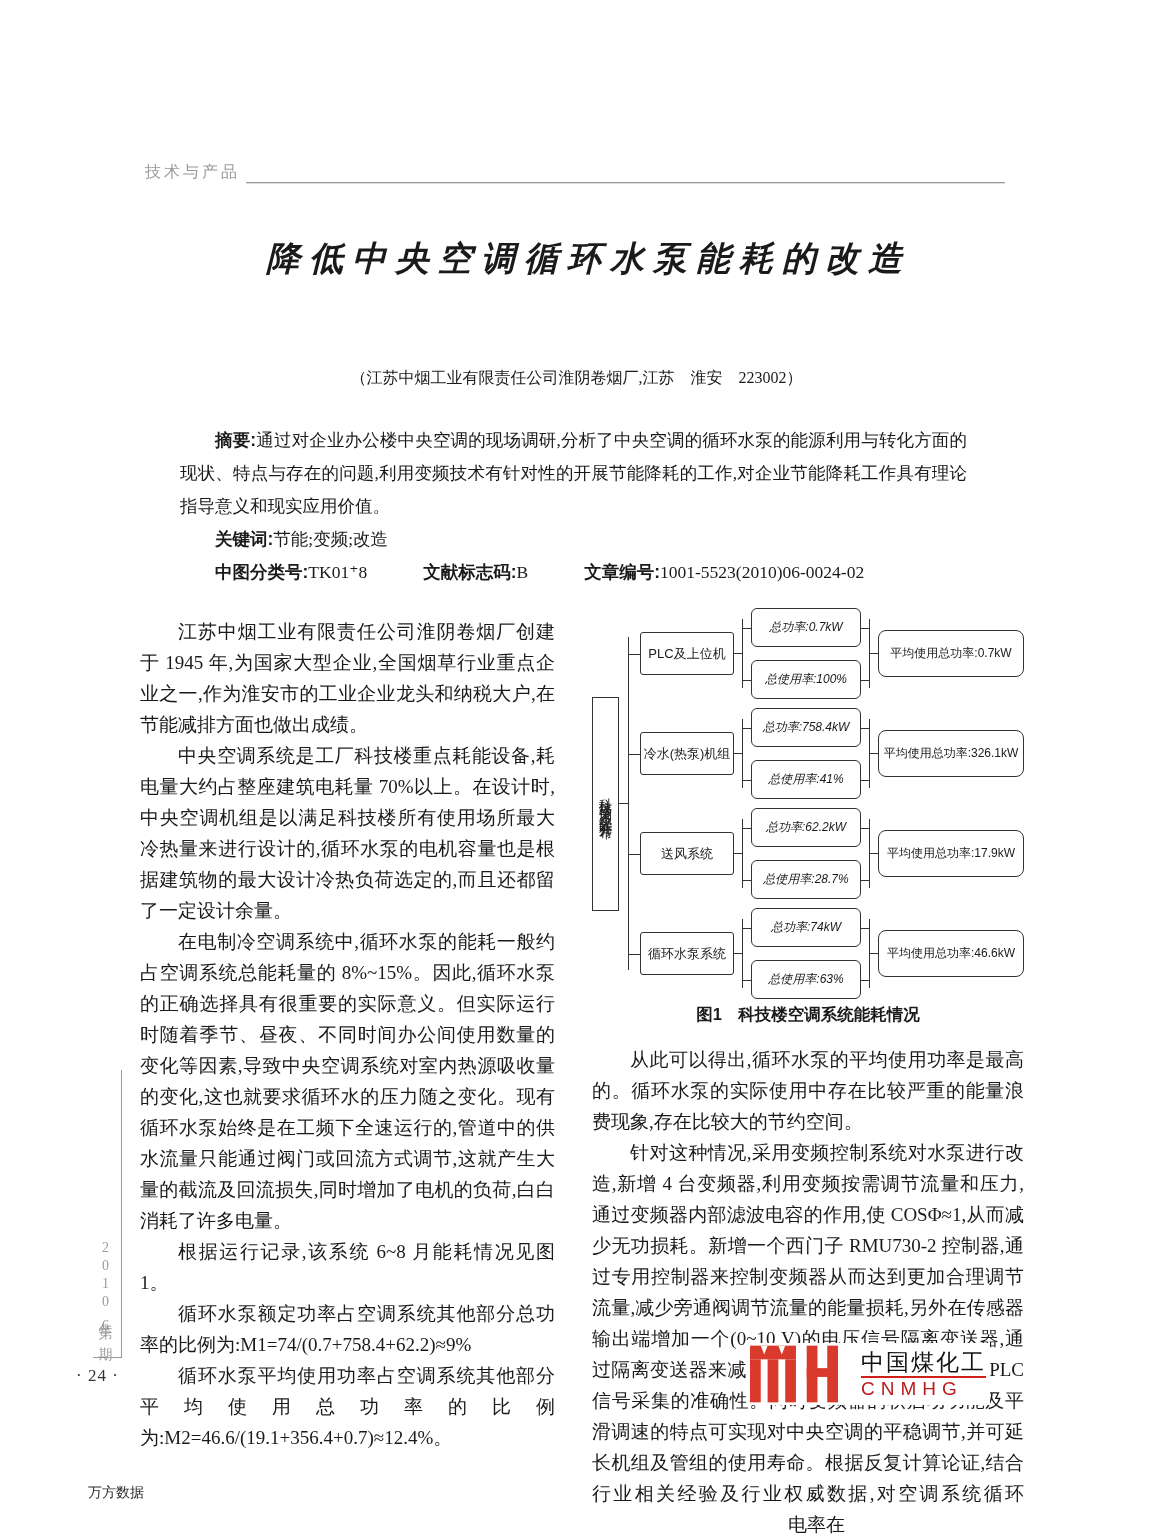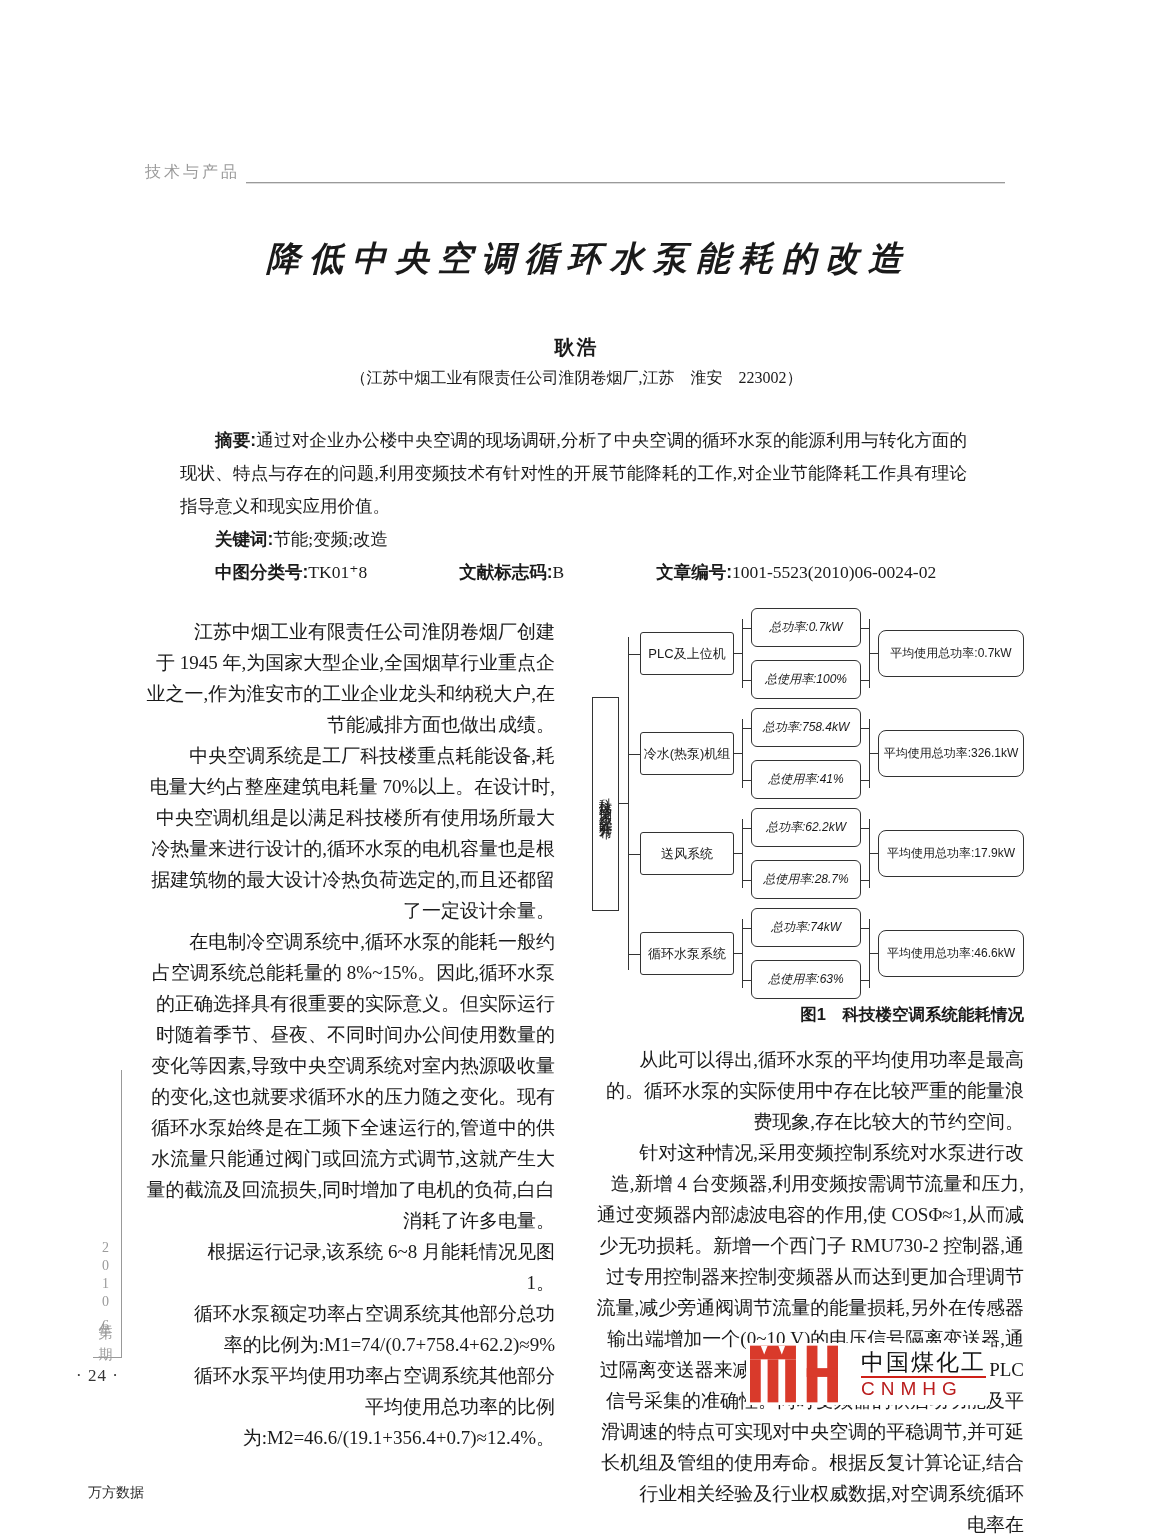--- a/index.html
+++ b/index.html
@@ -14,25 +14,25 @@
   
   .title{position:absolute;left:12px;top:236px;width:1153px;text-align:center;
     font-size:34px;font-weight:900;letter-spacing:9px;font-style:italic;}
   .author{position:absolute;left:0;top:334px;width:1153px;text-align:center;font-size:20px;font-weight:bold;letter-spacing:2px;}
   .affil{position:absolute;left:0;top:368px;width:1153px;text-align:center;font-size:16px;}
   
   .meta{position:absolute;left:180px;top:424px;width:787px;font-size:17.5px;line-height:33px;}
   .meta p{margin:0;}
   .abstract{text-indent:2em;text-align:justify;}
   .kw-line{text-indent:2em;}
-  .class-line{display:flex;gap:92px;padding-left:35px;align-items:center;}
+  .class-line{display:flex;gap:56px;padding-left:35px;align-items:center;}
   .blabel{font-weight:bold;font-family:"Liberation Sans","DejaVu Sans",sans-serif;}
   
   .col{position:absolute;font-size:19px;line-height:31px;text-align:justify;}
-  .col p{margin:0;text-indent:2em;text-align:right;}
+  .col p{margin:0;text-indent:2em;}
   .col-left{left:140px;top:616px;width:415px;}
   .col-right{left:592px;top:608px;width:432px;}
   
   .figure{margin-bottom:14px;}
   .fig-diagram{display:flex;align-items:center;font-family:"Liberation Sans","DejaVu Sans",sans-serif;}
   .fig-root{writing-mode:vertical-rl;text-orientation:upright;border:1px solid #333;
     font-size:13px;line-height:15px;letter-spacing:3px;padding:8px 5px;height:196px;text-indent:0;text-align:center;}
   .root-stub{width:10px;height:1px;background:#333;}
   .branches{flex:1;display:flex;flex-direction:column;gap:9px;position:relative;}
   .branches::before{content:'';position:absolute;left:0;top:29px;bottom:29px;width:1px;background:#333;}
@@ -73,21 +73,20 @@
 <body>
 
 <div class="page">
 
   <div class="hdr">
     <span class="hdr-label">技术与产品</span>
     <span class="hdr-rule"></span>
   </div>
 
   <div class="title">降低中央空调循环水泵能耗的改造</div>
-  <div class="author">耿浩</div>
   <div class="affil">（江苏中烟工业有限责任公司淮阴卷烟厂,江苏　淮安　223002）</div>
 
   <div class="meta">
     <p class="abstract"><span class="blabel">摘要:</span><span>通过对企业办公楼中央空调的现场调研,分析了中央空调的循环水泵的能源利用与转化方面的现状、特点与存在的问题,利用变频技术有针对性的开展节能降耗的工作,对企业节能降耗工作具有理论指导意义和现实应用价值。</span></p>
     <p class="kw-line"><span class="blabel">关键词:</span><span>节能;变频;改造</span></p>
     <p class="class-line">
       <span><span class="blabel">中图分类号:</span><span>TK01⁺8</span></span>
       <span><span class="blabel">文献标志码:</span><span>B</span></span>
       <span><span class="blabel">文章编号:</span><span>1001-5523(2010)06-0024-02</span></span>
     </p>

